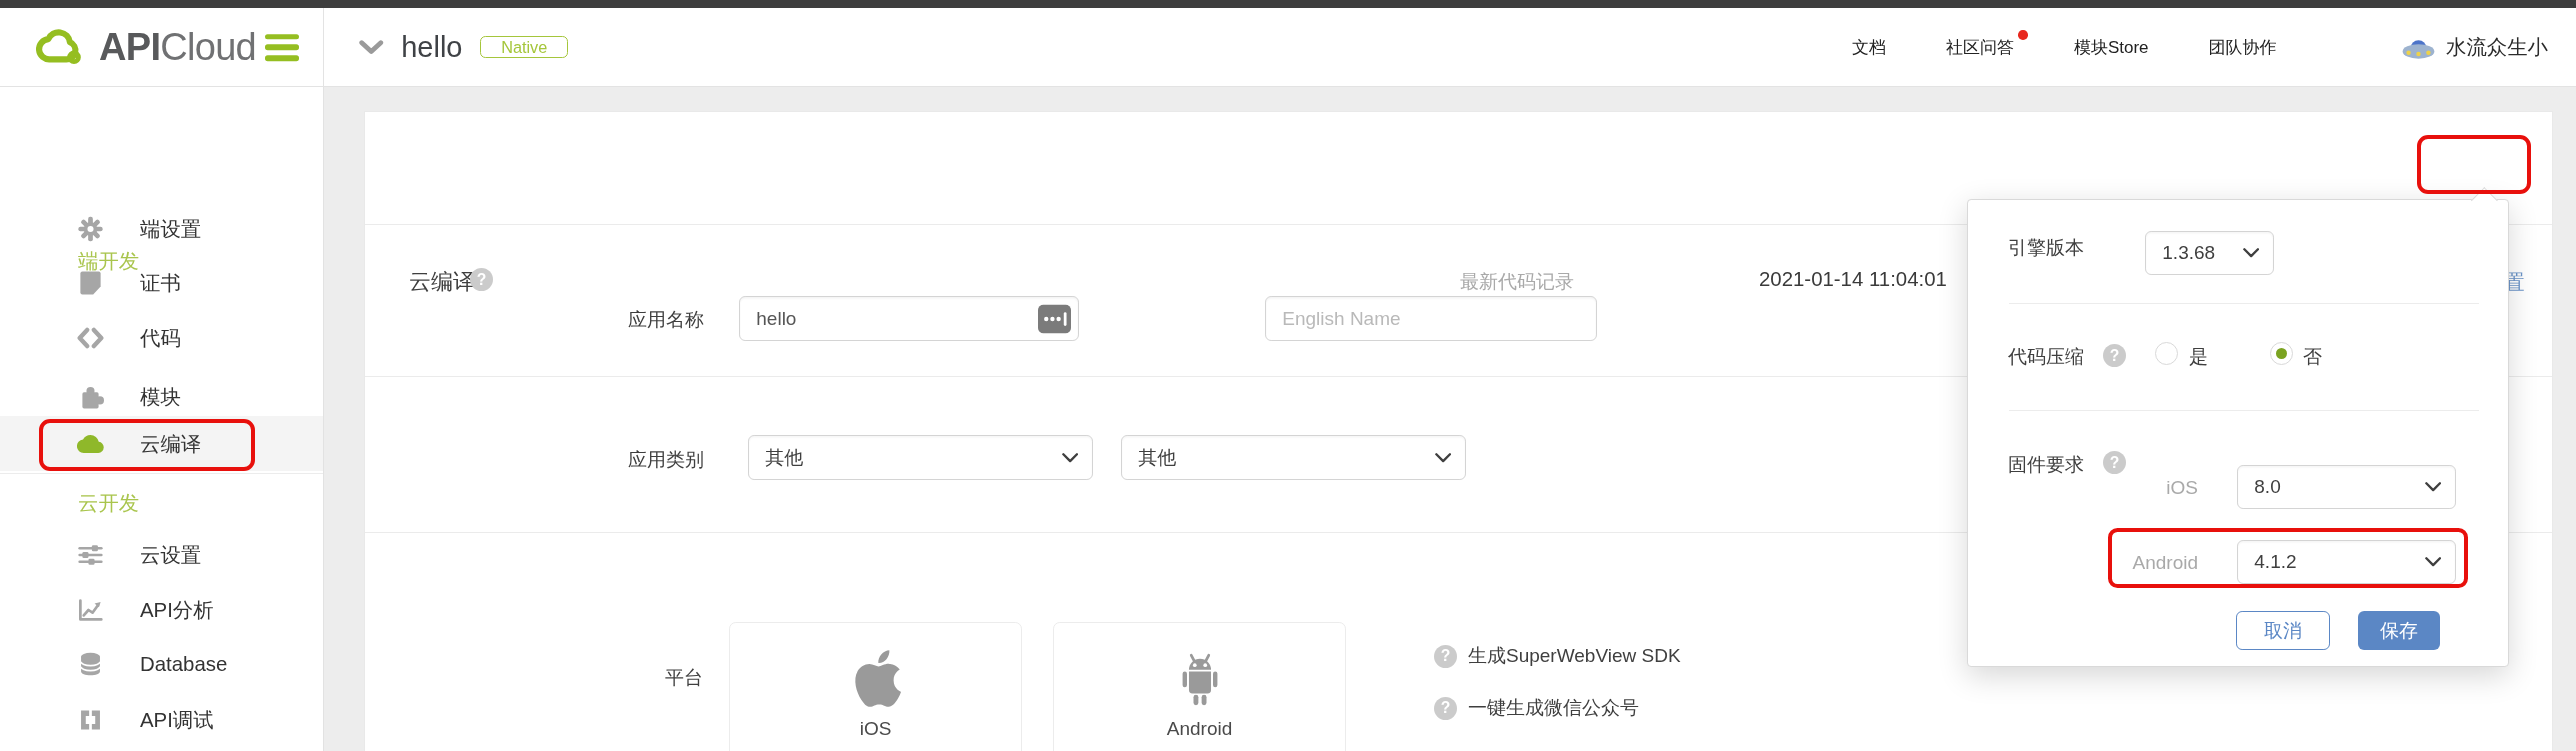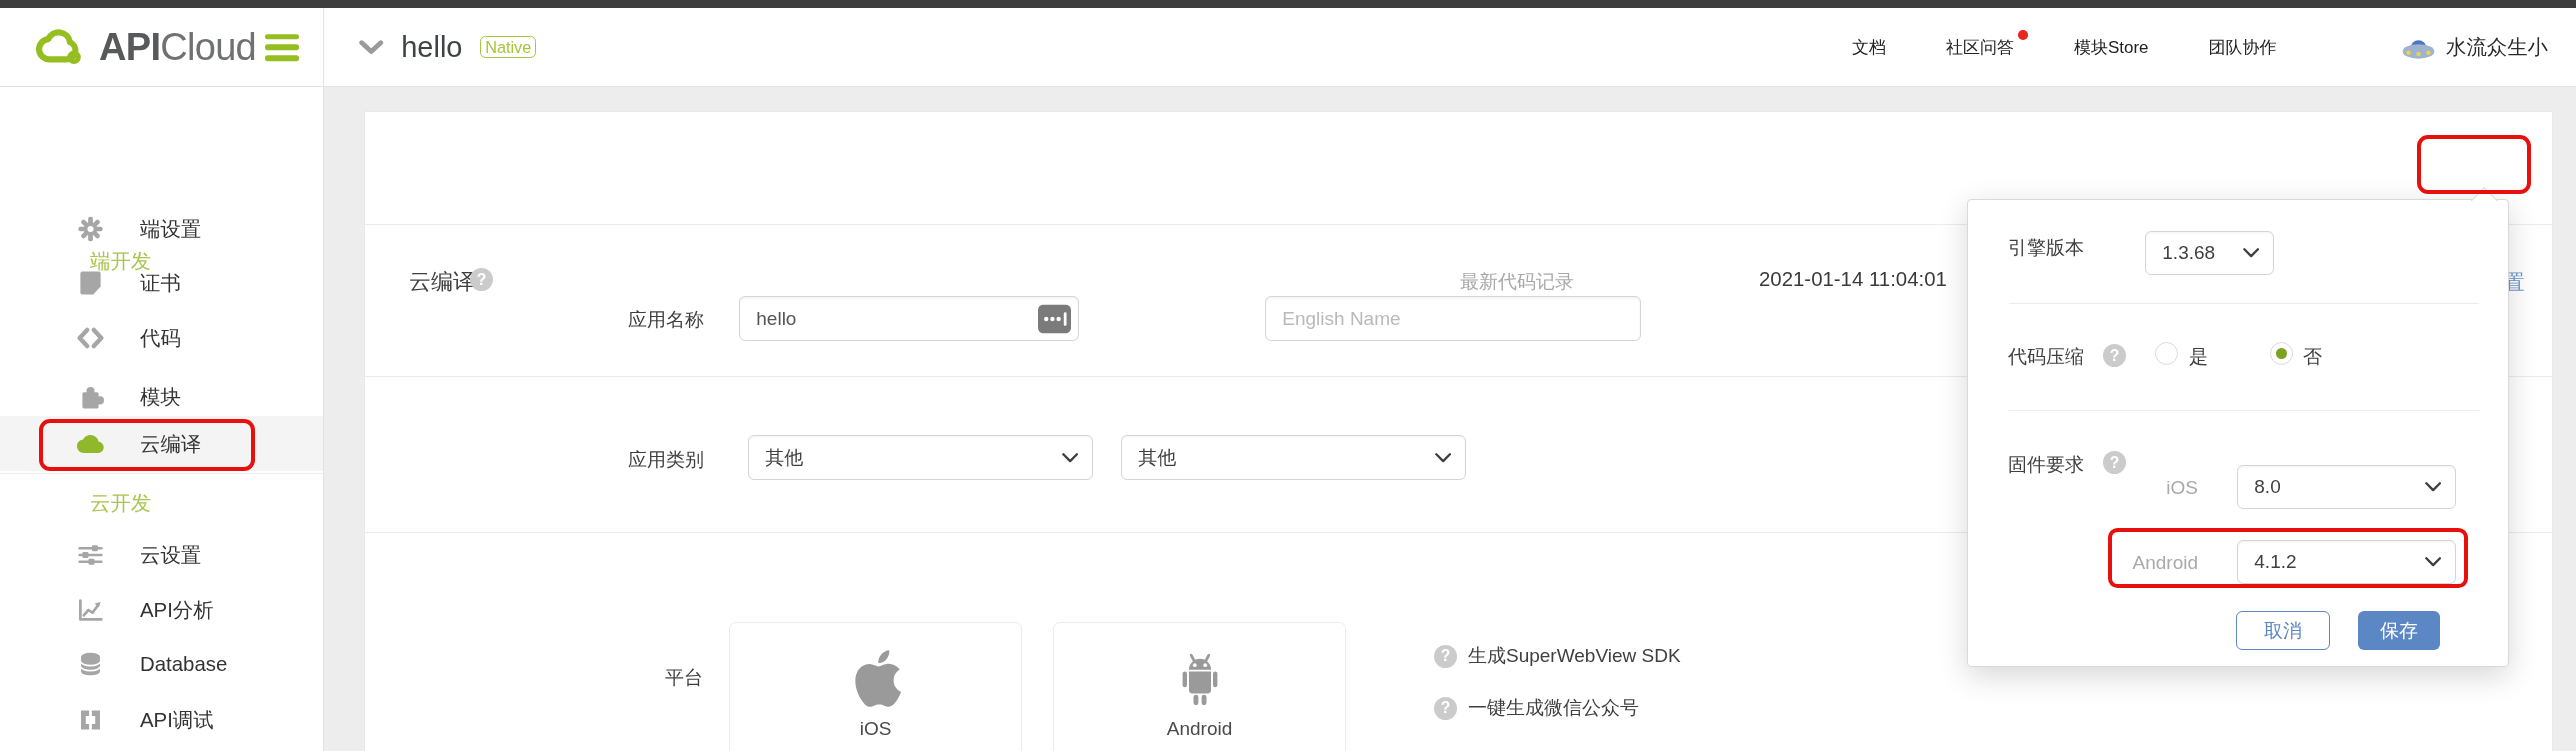--- a/index.html
+++ b/index.html
@@ -17,35 +17,35 @@
   .brand-text{position:absolute;left:99px;top:50%;transform:translateY(-50%);font-size:38px;letter-spacing:-0.7px;}
   .brand-bold{font-weight:bold;color:#58595b;}
   .brand-light{font-weight:400;color:#707173;}
   .hamburger{position:absolute;left:265px;top:50%;transform:translateY(-50%);width:34px;cursor:pointer;}
   .hamburger i{display:block;width:34px;height:5.4px;border-radius:2.7px;background:#95be21;margin:5.4px 0;}
 
   .app-switcher{position:absolute;left:359px;top:0;height:78px;display:flex;align-items:center;}
   .chev-main{width:24.5px;height:15px;margin-right:17.7px;}
   .app-name{font-size:29px;color:#3f4246;}
   .badge-native{margin-left:17.7px;font-size:16.3px;color:#a5c63b;border:1.4px solid #a5c63b;
-                border-radius:5.4px;padding:2px 4px;line-height:1;}
+                border-radius:5.4px;padding:2px 20px;line-height:1;}
 
   .header-nav{position:absolute;right:28px;top:0;height:78px;display:flex;align-items:center;gap:60px;}
   .nav-item{font-size:17px;color:#222;position:relative;cursor:pointer;white-space:nowrap;}
   .nav-dot{position:absolute;top:-5.4px;right:-13.6px;width:9.5px;height:9.5px;border-radius:50%;background:#e8281e;}
   .user-chip{display:flex;align-items:center;gap:9.5px;margin-left:63px;cursor:pointer;}
   .user-chip .name{font-size:20.4px;color:#2b2b2b;}
 
   
   .sidebar{position:absolute;left:0;top:86px;width:323px;height:665px;background:#fff;
            border-right:0.7px solid #e2e2e2;z-index:10;}
   .sb-overview{position:absolute;left:0;top:0;width:100%;height:58px;border-bottom:0.7px solid #ececec;
                display:flex;align-items:center;cursor:pointer;}
   .sb-overview span{margin-left:78px;font-size:20.4px;color:#333;}
-  .sb-section{position:absolute;left:78px;font-size:20.4px;color:#a9c54d;margin-left:12px;}
+  .sb-section{position:absolute;left:78px;font-size:20.4px;color:#a9c54d;}
   .sb-item{position:absolute;left:0;width:100%;height:54px;cursor:pointer;}
   .sb-item.active{background:#f4f4f4;height:55px;}
   .sb-ico{position:absolute;left:76px;top:50%;transform:translateY(-50%);width:29px;height:29px;
           color:#a6a6a6;display:flex;align-items:center;justify-content:center;}
   .sb-ico svg{width:27px;height:27px;}
   .sb-ico.green{color:#8fb82a;}
   .sb-label{position:absolute;left:140px;top:50%;transform:translateY(-50%);font-size:20.4px;color:#333;}
   .sb-div{position:absolute;left:0;top:387px;width:100%;border-top:0.7px solid #ececec;}
 
   
@@ -300,21 +300,21 @@
     <div class="tbox" style="left:374px;top:184px;width:340px">
       <input value="hello" style="">
       <svg class="edit-ico" viewBox="0 0 48 42">
         <rect width="48" height="42" rx="8" fill="#7b7b7b"></rect>
         <circle cx="12" cy="21" r="3.2" fill="#fff"></circle>
           <circle cx="21" cy="21" r="3.2" fill="#fff"></circle>
         <circle cx="30" cy="21" r="3.2" fill="#fff"></circle>
         <rect x="37.5" y="11" width="4" height="20" rx="2" fill="#fff"></rect>
       </svg>
     </div>
-    <div class="tbox" style="left:900px;top:184px;width:376px">
+    <div class="tbox" style="left:900px;top:184px;width:332px">
       <input placeholder="English Name" style="">
     </div>
 
     <div class="f-label" style="left:263px;top:335px">应用类别</div>
     <div class="selbox" style="left:383px;top:323px;width:345px">
       <span class="val">其他</span>
       <svg class="chev" viewBox="0 0 24 15">
         <polyline points="2,2 12,12 22,2" fill="none" stroke="#3f3f3f" stroke-width="3.5" stroke-linecap="round" stroke-linejoin="round"></polyline>
         </svg>
     </div>

